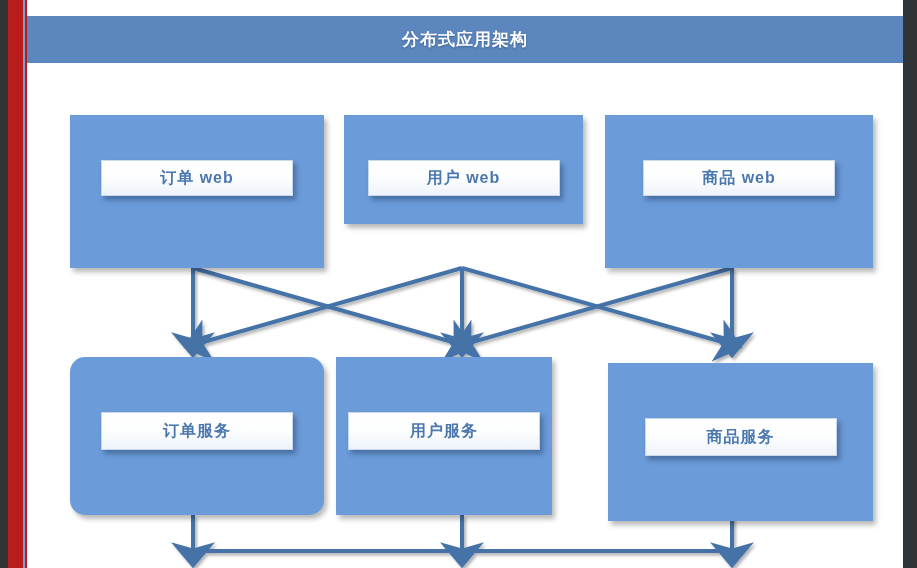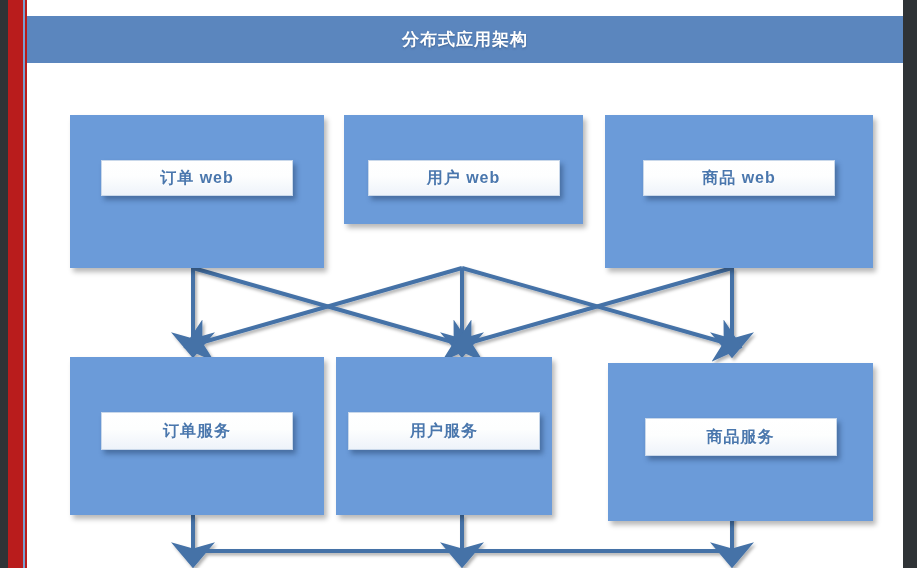--- a/index.html
+++ b/index.html
@@ -182,21 +182,21 @@
       </div>
 
       <div class="node row-web" style="left:304px; top:52px; width:239px; height:109px;">
         <div class="node-label">用户 web</div>
       </div>
 
       <div class="node row-web" style="left:565px; top:52px; width:268px; height:153px;">
         <div class="node-label">商品 web</div>
       </div>
 
-      <div class="node row-service" style="left:30px; top:294px; width:254px; height:158px;">
+      <div class="node row-service" style="left:30px; top:294px; width:254px; height:158px;border-radius:15px;">
         <div class="node-label">订单服务</div>
       </div>
 
       <div class="node row-service" style="left:296px; top:294px; width:216px; height:158px;">
         <div class="node-label">用户服务</div>
       </div>
 
       <div class="node row-service" style="left:568px; top:300px; width:265px; height:158px;">
         <div class="node-label">商品服务</div>
       </div>

